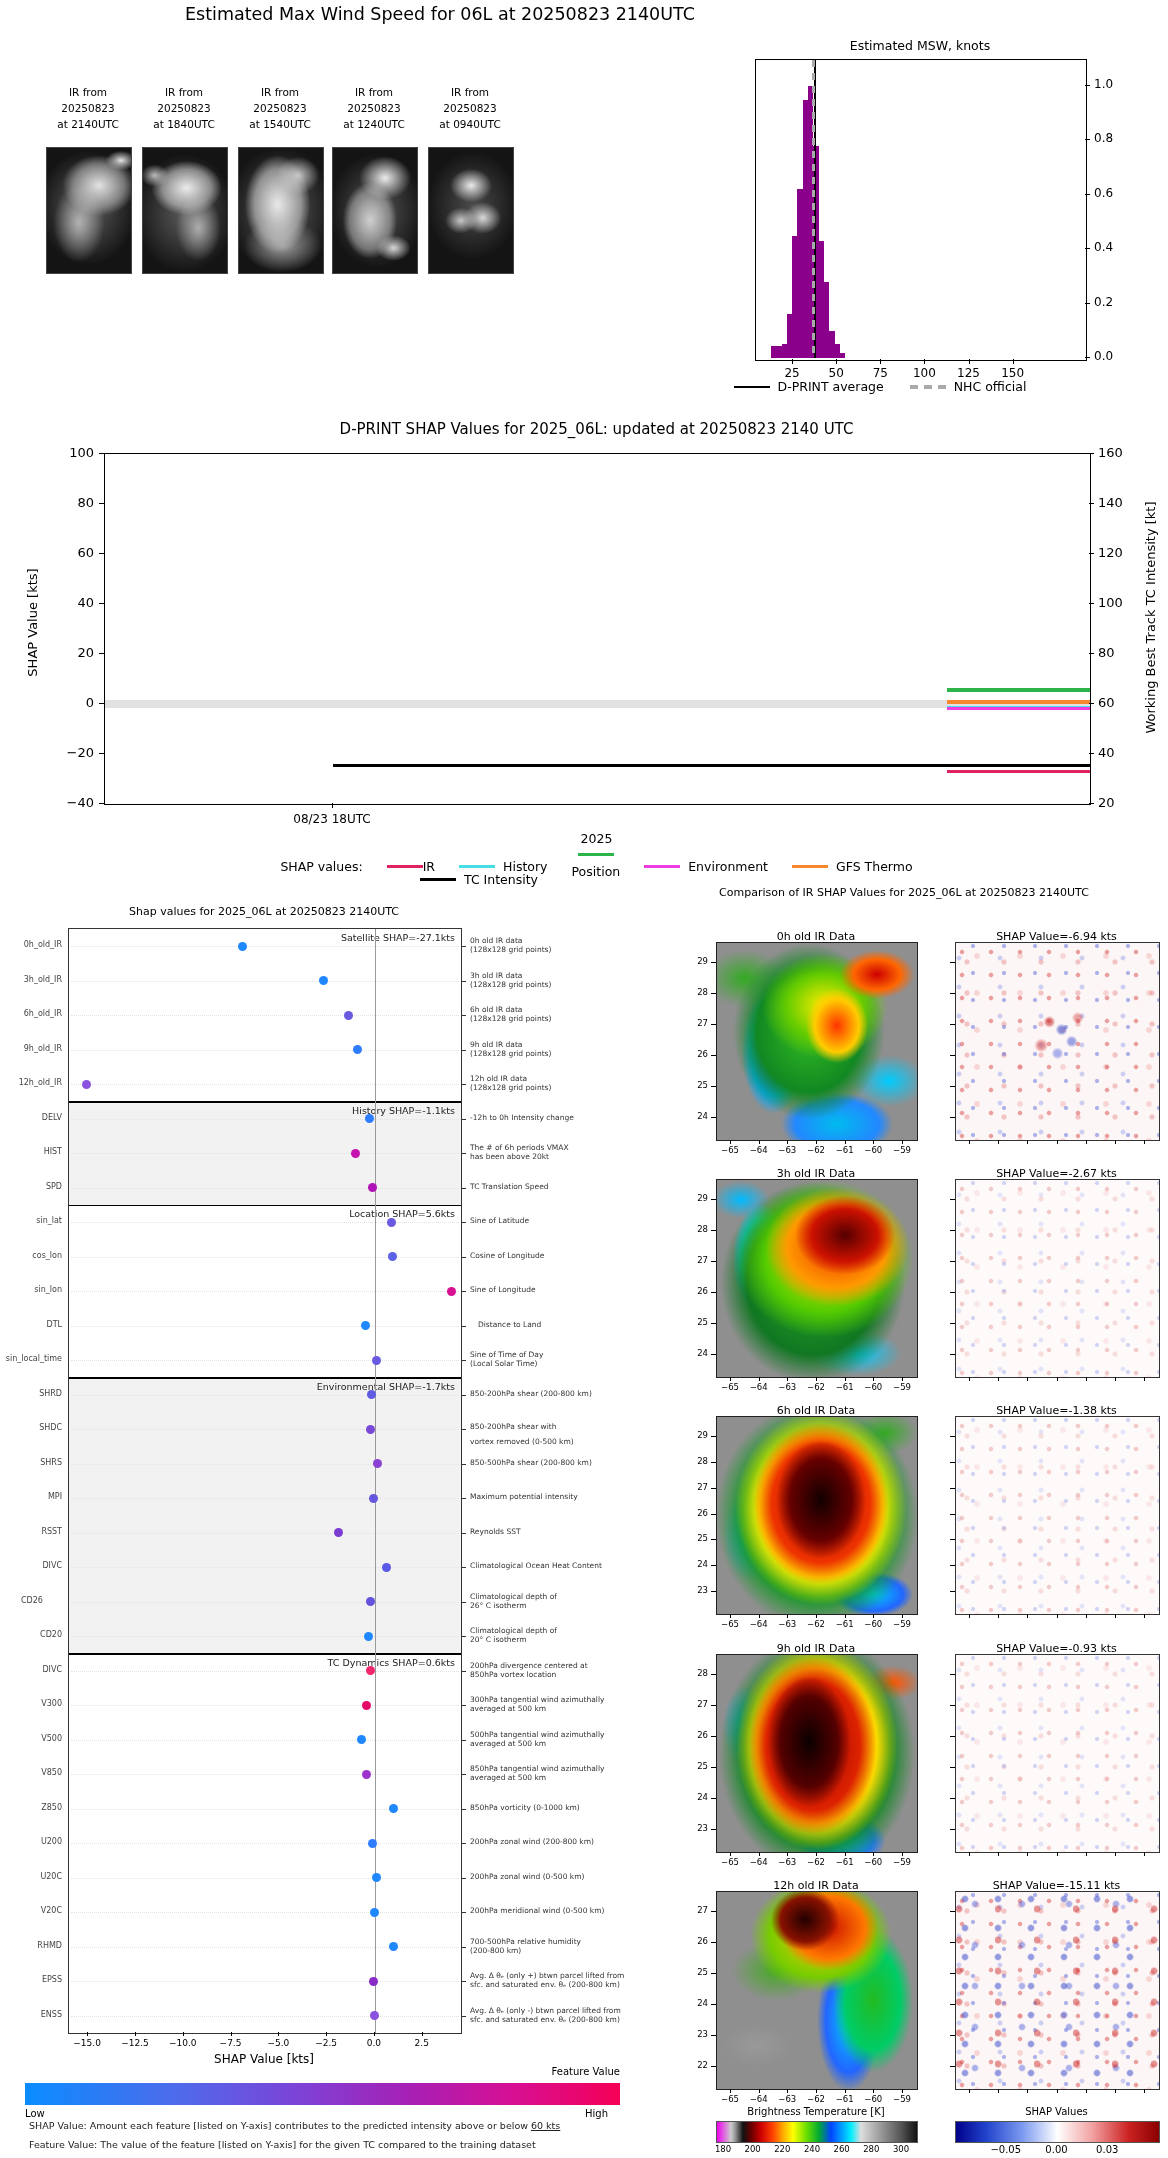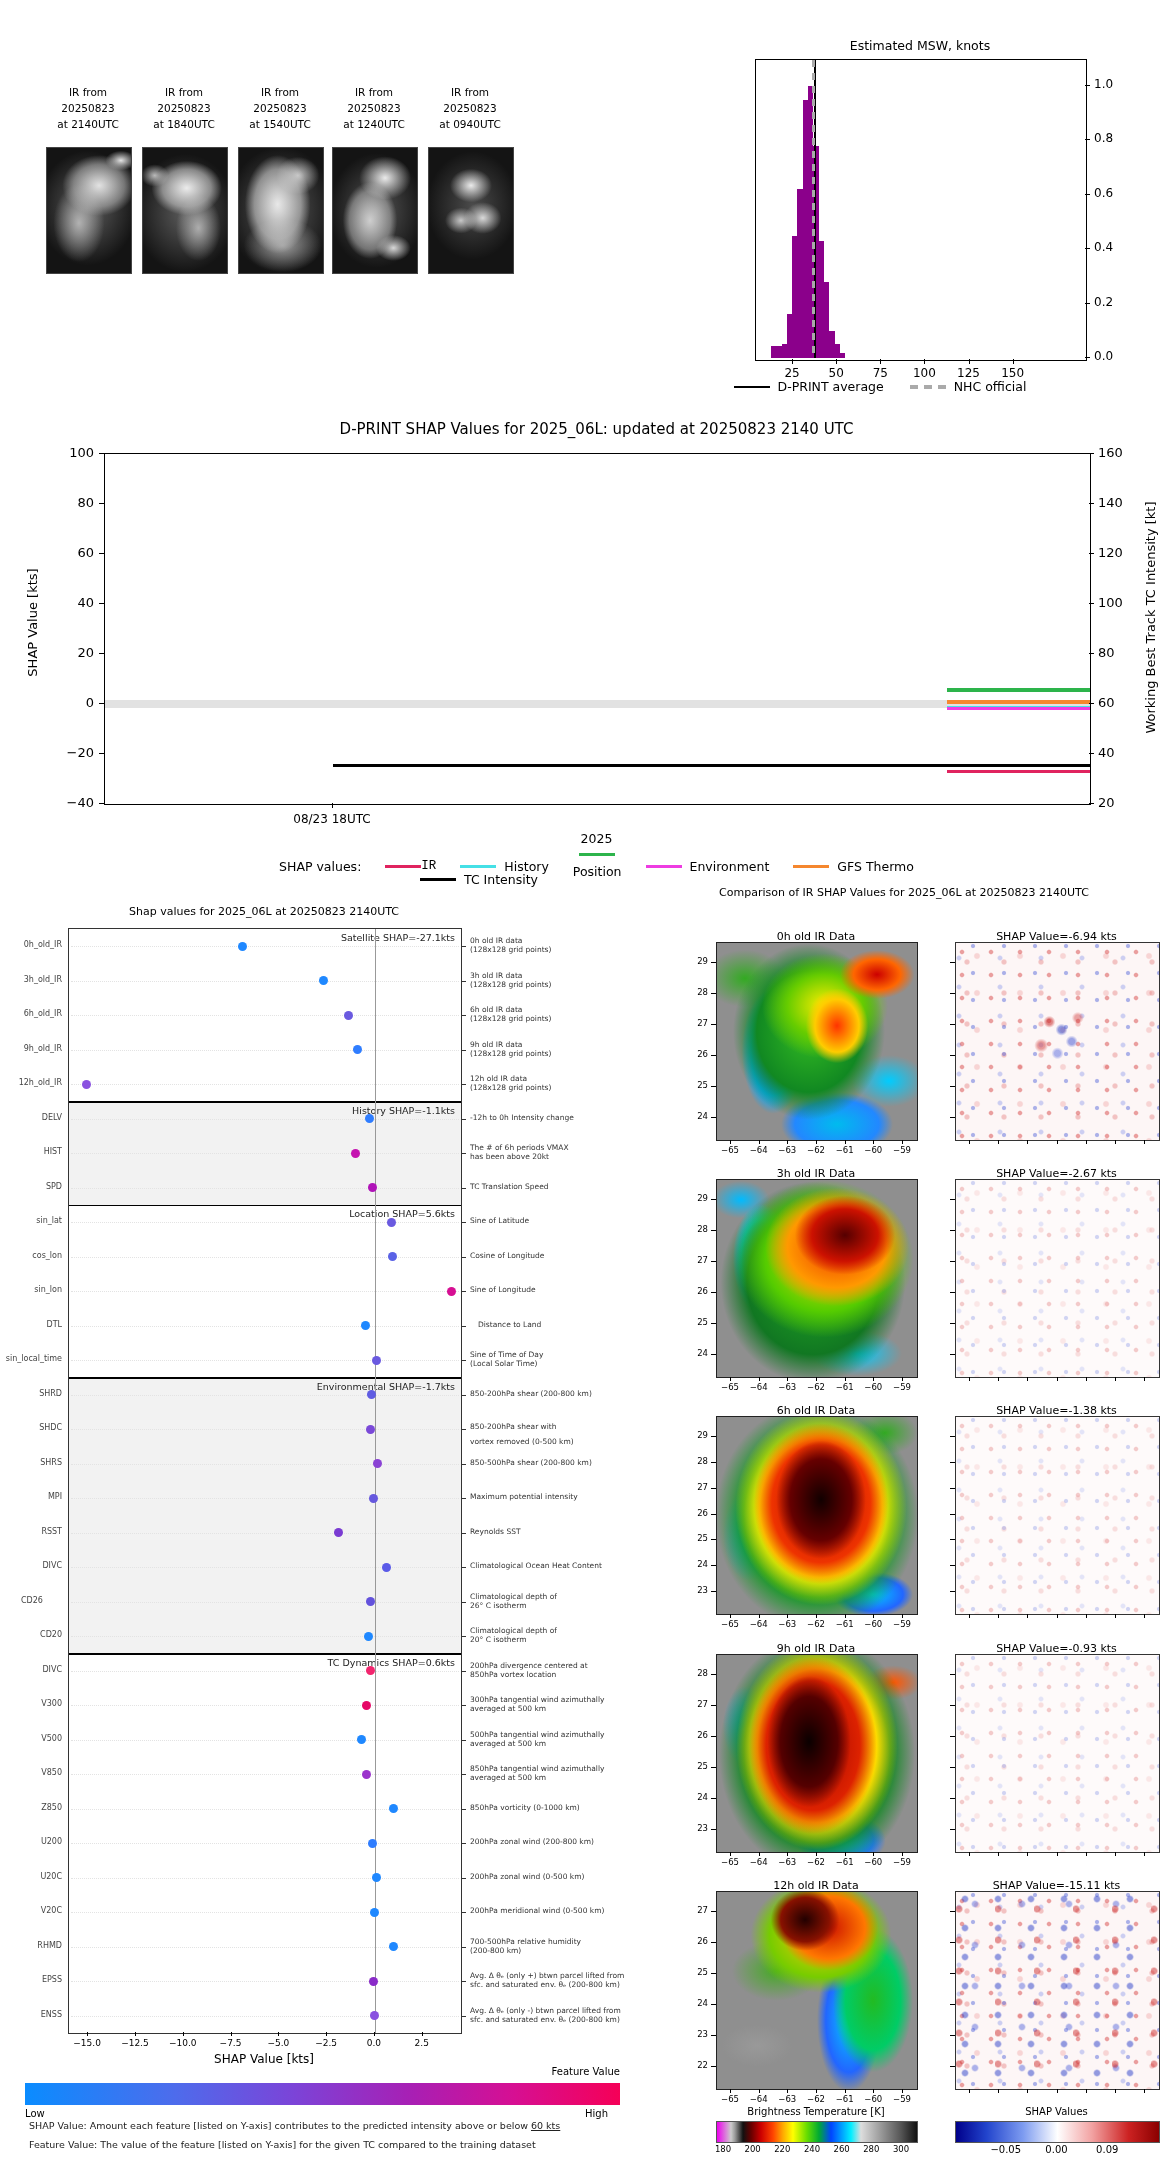--- a/index.html
+++ b/index.html
@@ -56,20 +56,21 @@
   .sep{position:absolute;background:#000;height:1.5px;}
   .band{position:absolute;background:#f2f2f2;}
   .legend-line{display:inline-block;height:3px;width:36px;vertical-align:middle;}
   .cb{position:absolute;border:1px solid #555;}
 </style>
 </head>
 <body>
 
 <div id="fig">
 
+  <div class="abs ctr" style="left:0;top:4;width:880px;top:4px;font-size:17.5px;">Estimated Max Wind Speed for 06L at 20250823 2140UTC</div>
 
   <div id="thumbs"></div>
 
   <div id="hist">
     <div class="abs ctr" style="left:755px;top:38px;width:330px;font-size:12.5px;">Estimated MSW, knots</div>
     <div class="abs rot" style="left:1118px;top:185px;width:110px;font-size:12.5px;">Relative Prob</div>
     <div id="hist-plot" class="box" style="left:755px;top:59px;width:330px;height:300px;">
         <div class="bar" style="left: 15px; width: 5.29412px; top: 285.76px; height: 12.24px; background: rgb(139, 0, 139);"></div>
         <div class="bar" style="left: 20.2941px; width: 5.29412px; top: 285.76px; height: 12.24px; background: rgb(139, 0, 139);"></div>
         <div class="bar" style="left: 25.5882px; width: 5.29412px; top: 284.4px; height: 13.6px; background: rgb(139, 0, 139);"></div>
@@ -109,21 +110,21 @@
         <div class="abs" style="left: 842.175px; width: 142.825px; top: 316.25px; height: 3px; background: rgb(224, 35, 95);"></div>
         <div class="abs" style="left: 842.175px; width: 142.825px; top: 234.25px; height: 3.5px; background: rgb(45, 180, 75);"></div>
         <div class="abs" style="left: 842.175px; width: 142.825px; top: 246.25px; height: 3.5px; background: rgb(245, 135, 46);"></div>
         <div class="abs" style="left: 842.175px; width: 142.825px; top: 251.5px; height: 2.5px; background: rgb(69, 224, 230);"></div>
         <div class="abs" style="left: 842.175px; width: 142.825px; top: 252.75px; height: 3px; background: rgb(238, 60, 226);"></div>
       </div>
     <div class="abs ctr" style="left:282px;top:812px;width:100px;font-size:12px;">08/23 18UTC</div>
     <div class="abs ctr" style="left:104px;top:831px;width:985px;font-size:12.5px;">2025</div>
     <div id="ts-legend" class="abs" style="left:104px;top:853px;width:985px;display:flex;justify-content:center;gap:24px;font-size:12.5px;align-items:center;">
         <div>SHAP values:</div>
-        <div style="display: flex; align-items: center;  font-family: Liberation Mono, monospace;">
+        <div style="display: flex; align-items: center; ">
           <div class="legend-line" style="background: rgb(224, 35, 95);"></div>
           <div>IR</div>
         </div>
         <div style="display: flex; align-items: center; gap: 8px;">
           <div class="legend-line" style="background: rgb(69, 224, 230);"></div>
           <div>History</div>
         </div>
         <div style="display: flex; align-items: center; gap: 8px; flex-direction: column;">
           <div class="legend-line" style="background: rgb(45, 180, 75);"></div>
           <div>Position</div>
@@ -590,21 +591,21 @@
         <div class="ticklab ctr" style="left: 826.667px; top: 2144px; width: 30px; font-size: 8.5px;">260</div>
         <div class="ticklab ctr" style="left: 856.333px; top: 2144px; width: 30px; font-size: 8.5px;">280</div>
         <div class="ticklab ctr" style="left: 886px; top: 2144px; width: 30px; font-size: 8.5px;">300</div>
       </div>
 
     <div class="abs ctr" style="left:955px;top:2106px;width:203px;font-size:10px;">SHAP Values</div>
     <div class="cb" style="left:955px;top:2121px;width:203px;height:20px;background:linear-gradient(90deg,#00008b 0%,#2244cc 15%,#7d9bf0 33%,#ffffff 50%,#f2a2a2 67%,#cc2222 85%,#8b0000 100%);"></div>
     <div id="shap-ticks">
         <div class="ticklab ctr" style="left: 983.75px; top: 2144px; width: 44px; font-size: 10px;">−0.05</div>
         <div class="ticklab ctr" style="left: 1034.5px; top: 2144px; width: 44px; font-size: 10px;">0.00</div>
-        <div class="ticklab ctr" style="left: 1085.25px; top: 2144px; width: 44px; font-size: 10px;">0.09</div>
+        <div class="ticklab ctr" style="left: 1085.25px; top: 2144px; width: 44px; font-size: 10px;">0.03</div>
       </div>
   </div>
 
 <div class="abs ctr pre" style="left: 36px; top: 84px; width: 104px; font-size: 10.5px; line-height: 16px;">IR from
 20250823
 at 2140UTC</div>
     <div class="abs thumb t0" style="left: 46px; top: 147px; width: 84px; height: 125px;"></div>
     <div class="abs ctr pre" style="left: 132px; top: 84px; width: 104px; font-size: 10.5px; line-height: 16px;">IR from
 20250823
 at 1840UTC</div>

